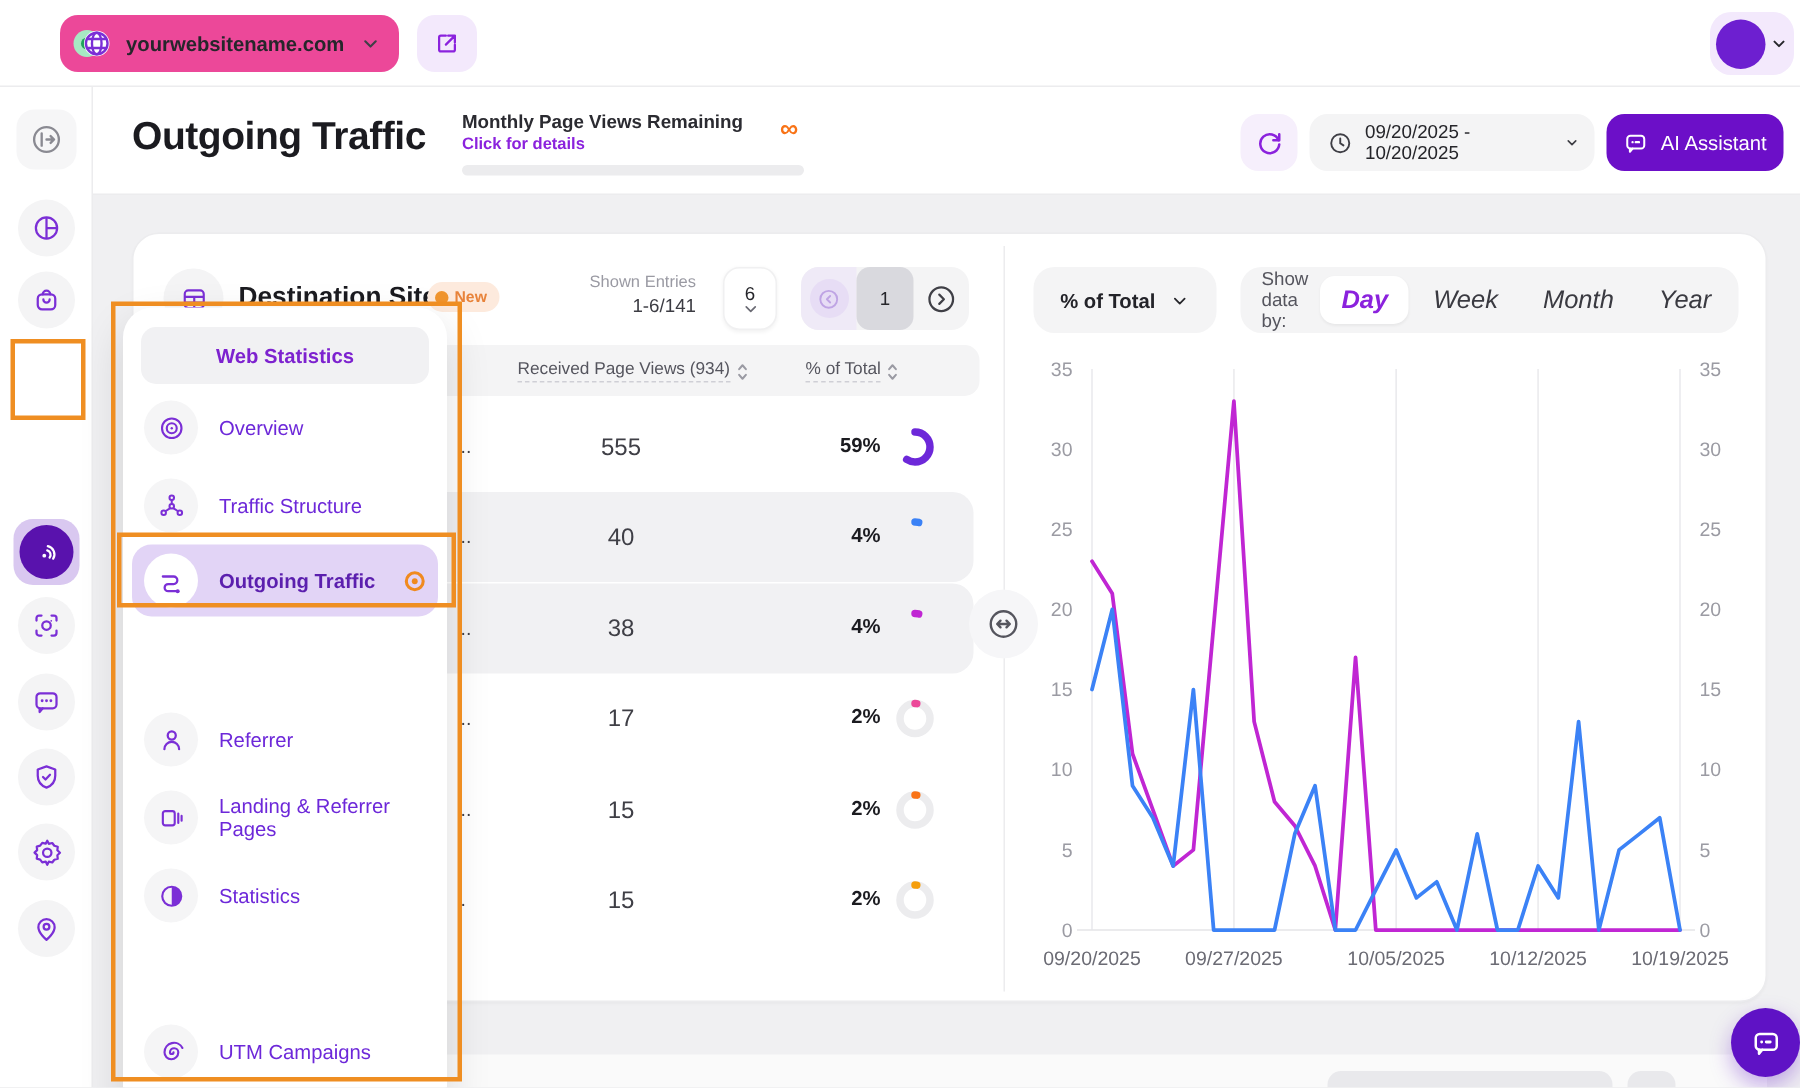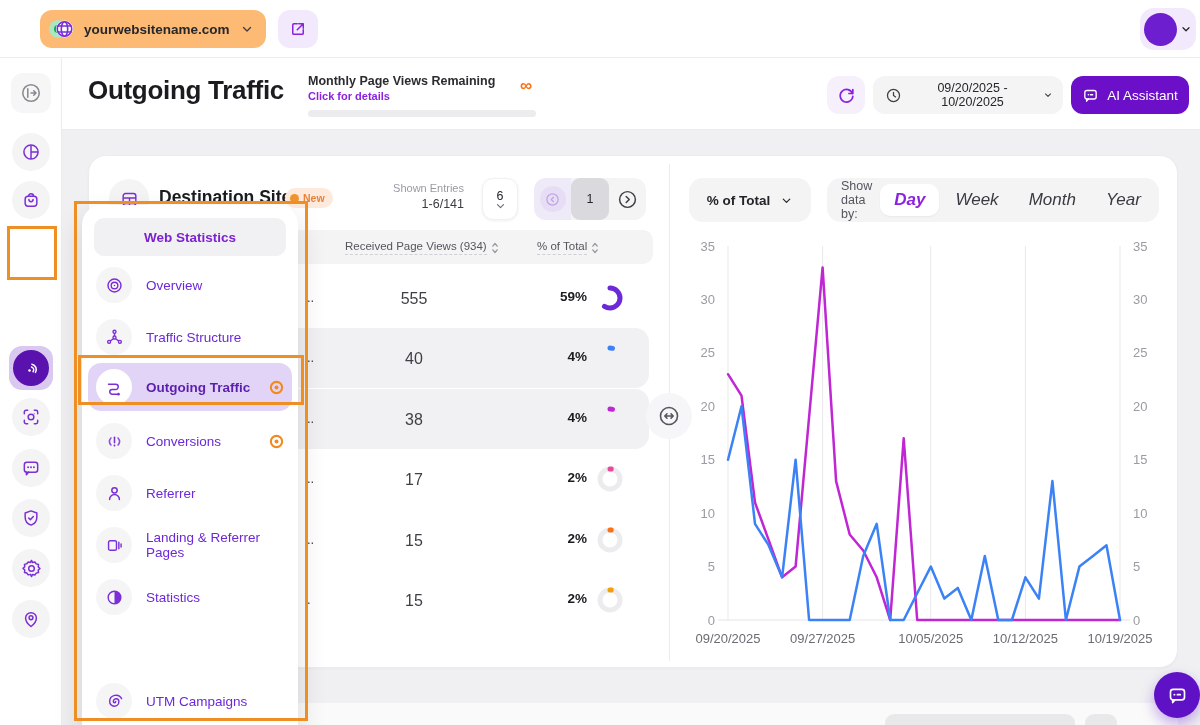--- a/index.html
+++ b/index.html
@@ -4,36 +4,36 @@
 <style>
   html,body{margin:0;padding:0;background:#e9e9ec;}
   *{box-sizing:border-box;font-family:"Liberation Sans",sans-serif;}
   #app{position:relative;width:1200px;height:725px;background:#f0f0f2;overflow:hidden;margin:0 auto;}
   .abs{position:absolute;}
   .flex{display:flex;align-items:center;}
   svg{display:block;}
 
   
   #topbar{left:0;top:0;width:1200px;height:58px;background:#fff;border-bottom:1px solid #ececee;z-index:5;}
-  #site-selector{left:40px;top:10px;width:226px;height:38px;background:#fdba74;border-radius:12px;padding:0 12px 0 8px;gap:9px;cursor:pointer;}
+  #site-selector{left:40px;top:10px;width:226px;height:38px;background:#ec4899;border-radius:12px;padding:0 12px 0 8px;gap:9px;cursor:pointer;}
   #site-selector .label{font-size:13.5px;font-weight:700;color:#26262b;flex:1;}
   #ext-btn{left:278px;top:10px;width:40px;height:38px;background:#f3e9fc;border-radius:12px;justify-content:center;cursor:pointer;}
   #avatar-wrap{left:1140px;top:8px;width:56px;height:42px;background:#f3e9fc;border-radius:14px;justify-content:center;gap:3px;}
   #avatar{width:33px;height:33px;border-radius:50%;background:#6d1fd0;}
 
   
   #headband{left:62px;top:58px;width:1138px;height:72px;background:#fff;border-bottom:1px solid #ececee;}
   #page-title{left:26px;top:17px;font-size:26px;font-weight:800;color:#1b1b20;letter-spacing:-.3px;}
   #quota-title{left:246px;top:16px;font-size:12.5px;font-weight:700;color:#2b2b31;}
   #quota-link{left:246px;top:32px;font-size:11px;font-weight:700;color:#8b22dd;cursor:pointer;}
   #quota-bar{left:246px;top:52px;width:228px;height:7px;background:#ececee;border-radius:4px;}
   #quota-value{left:458px;top:18px;font-size:17px;font-weight:800;color:#f97316;}
   #refresh-btn{left:765px;top:18px;width:38px;height:38px;background:#f6effc;border-radius:12px;justify-content:center;cursor:pointer;}
   #date-pill{left:811px;top:18px;width:190px;height:38px;background:#f4f4f5;border-radius:12px;padding:0 10px 0 12px;gap:8px;cursor:pointer;}
-  #date-pill .date{font-size:12.5px;color:#26262b;flex:1;text-align:center;}
+  #date-pill .date{font-size:12.5px;color:#26262b;flex:1;text-align:left;}
   #ai-btn{left:1009px;top:18px;width:118px;height:38px;background:#6c0fc8;border-radius:12px;justify-content:center;gap:8px;cursor:pointer;}
   #ai-btn span{color:#fff;font-size:13.5px;font-weight:400;}
 
   
   #rail{left:0;top:58px;width:62px;height:667px;background:#fff;border-right:1px solid #ececee;}
   .rail-btn{left:11px;width:40px;height:40px;border-radius:12px;background:#f6f6f7;justify-content:center;cursor:pointer;color:#8a8a92;}
   .rail-ic{left:12px;width:38px;height:38px;border-radius:50%;background:#f4f4f5;justify-content:center;cursor:pointer;color:#7b2fd6;}
   #rail-active{left:9px;top:288px;width:44px;height:44px;border-radius:13px;background:#d9c8f0;justify-content:center;cursor:pointer;}
   #rail-active .core{width:36px;height:36px;border-radius:50%;background:#5912ad;display:flex;align-items:center;justify-content:center;color:#fff;}
 
@@ -452,36 +452,20 @@
           </svg>
         </span>
       <span class="ml">Outgoing Traffic</span>
       <span class="mbadge">
           <svg width="15" height="15" viewBox="0 0 16 16">
             <circle cx="8" cy="8" r="6" fill="none" stroke="currentColor" stroke-width="2.2"></circle>
             <circle cx="8" cy="8" r="2.1" fill="currentColor"></circle>
           </svg>
         </span>
     </div>
-    <div class="mitem abs flex" style="top:212px">
-      <span class="mic">
-          <svg width="19" height="19" viewBox="0 0 24 24" fill="none" stroke="currentColor" stroke-width="1.9" stroke-linecap="round">
-            <path d="M12 6.5v7"></path>
-            <circle cx="12" cy="17" r="1.2" fill="currentColor" stroke="none"></circle>
-            <path d="M7.5 7.5a7 7 0 0 0 0 9M16.5 7.5a7 7 0 0 1 0 9" opacity=".85"></path>
-          </svg>
-        </span>
-      <span class="ml">Conversions</span>
-      <span class="mbadge">
-          <svg width="15" height="15" viewBox="0 0 16 16">
-            <circle cx="8" cy="8" r="6" fill="none" stroke="currentColor" stroke-width="2.2"></circle>
-            <circle cx="8" cy="8" r="2.1" fill="currentColor"></circle>
-          </svg>
-        </span>
-    </div>
     <div class="mitem abs flex" style="top:264px">
       <span class="mic">
           <svg width="19" height="19" viewBox="0 0 24 24" fill="none" stroke="currentColor" stroke-width="1.9" stroke-linecap="round">
             <circle cx="12" cy="8" r="3.4"></circle>
             <path d="M5.8 19.5a6.2 6.2 0 0 1 12.4 0"></path>
           </svg>
         </span>
       <span class="ml">Referrer</span>
     </div>
     <div class="mitem abs flex" style="top:316px">

